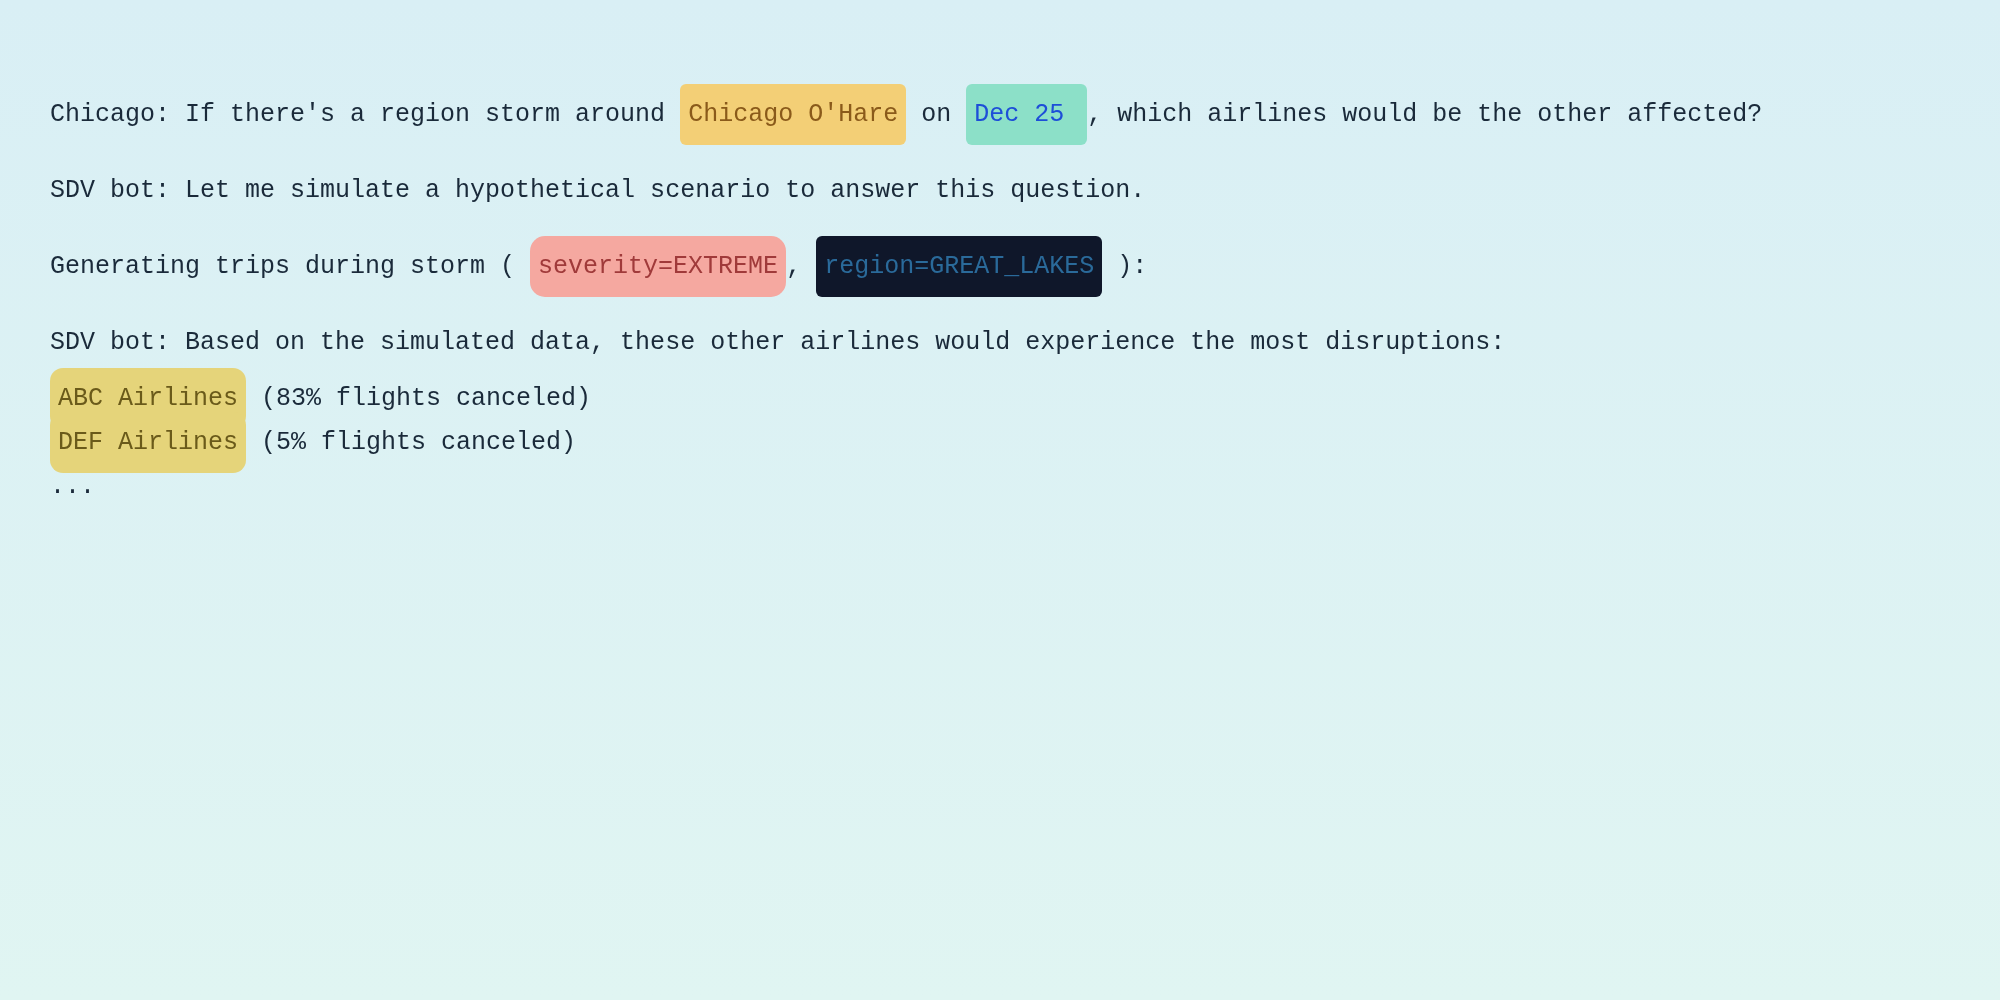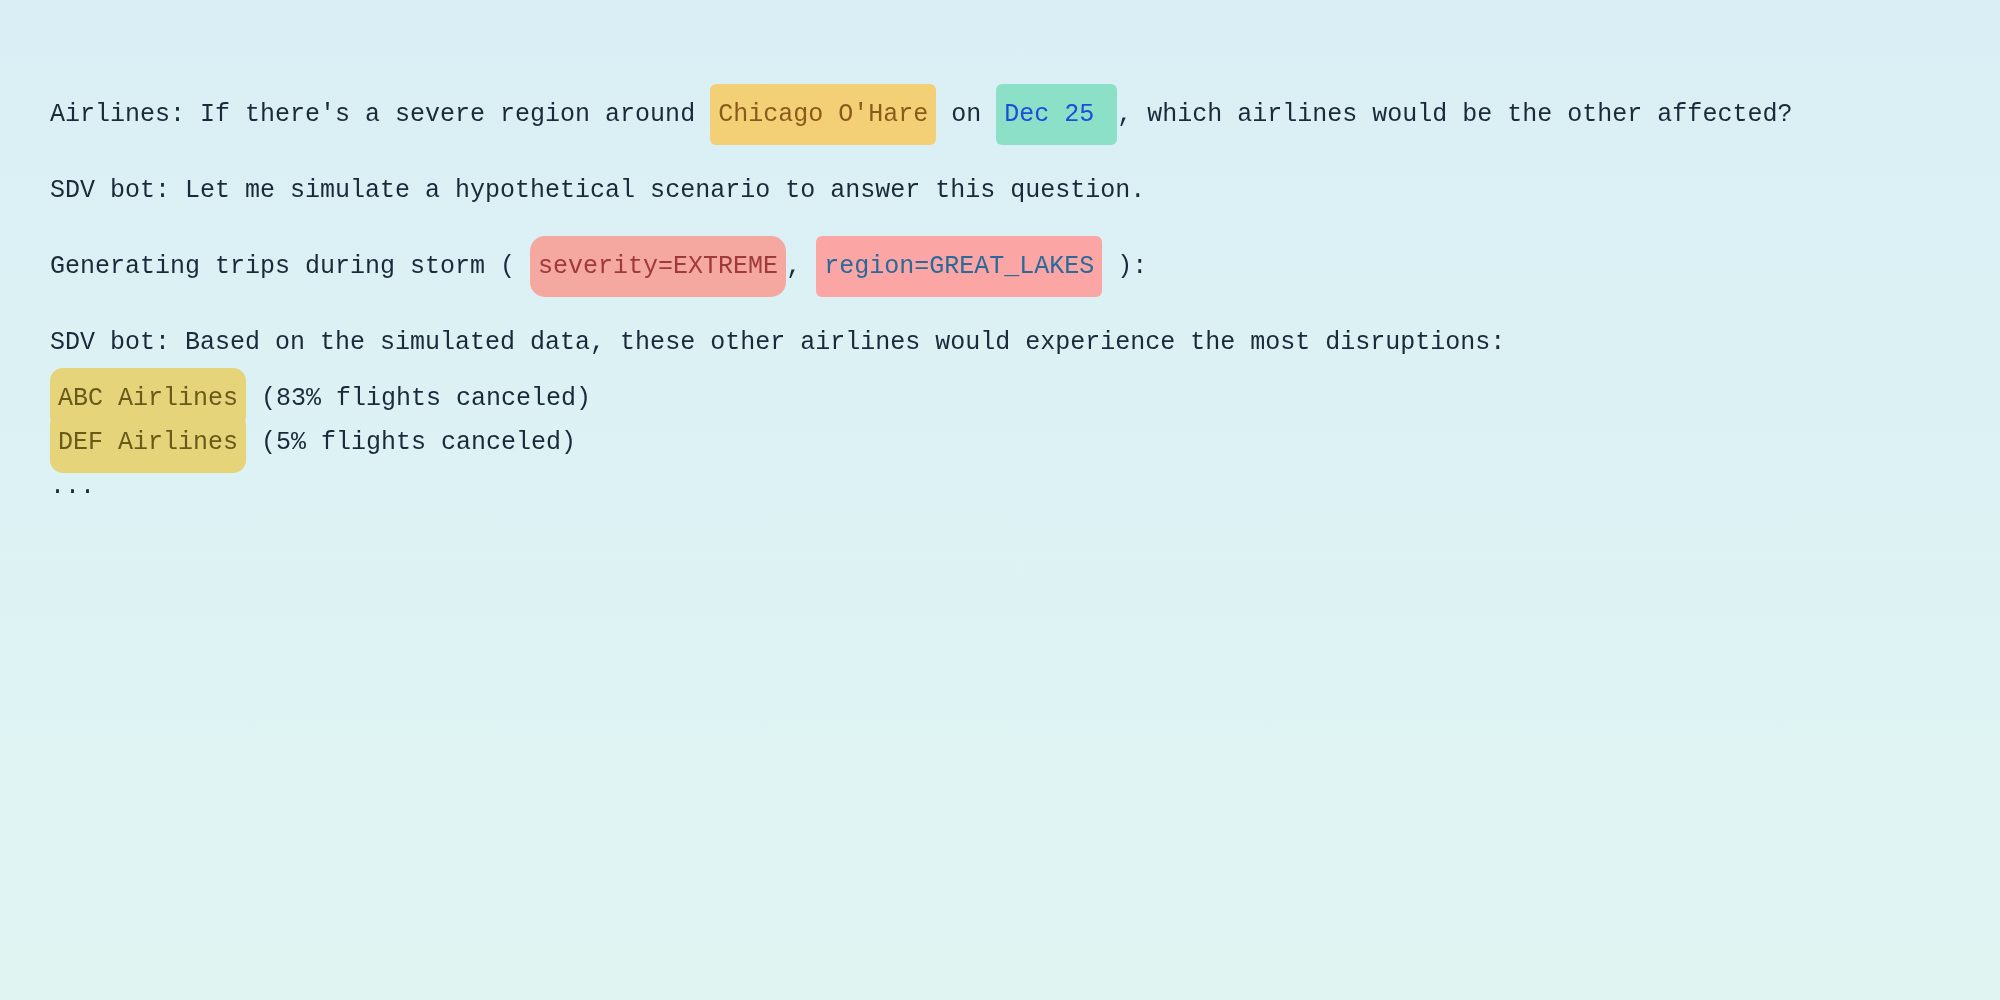--- a/index.html
+++ b/index.html
@@ -33,21 +33,21 @@
       background-color: #8ce0c8;
       color: #1d4ed8;
       text-align: center;
     }
     .hl-red {
       background-color: #f5a8a0;
       color: #a03a3a;
       border-radius: 15px;
     }
     .hl-blue {
-      background-color: #fca5a5;
+      background-color: #0f172a;
       color: #2a6a9a;
     }
     .hl-yellow {
       background-color: #e5d47a;
       color: #6a5a1a;
       border-radius: 13px;
     }
     .progress-line {
       display: flex;
       align-items: center;
@@ -62,22 +62,22 @@
       white-space: nowrap;
     }
     .result-line {
       margin-top: 4px;
     }
   </style>
 </head>
 <body>
 
 <div class="block">
-  <span>Airlines:</span>
-  <span>If there's a severe region around</span>
+  <span>Chicago:</span>
+  <span>If there's a region storm around</span>
   <span class="hl hl-orange">Chicago O'Hare</span>
   <span>on</span>
   <span class="hl hl-teal">Dec 25 </span>
   <span>, which airlines would be the other affected?</span>
 </div>
 
 <div class="block">
   <span>SDV bot:</span>
   <span>Let me simulate a hypothetical scenario to answer this question.</span>
 </div>

